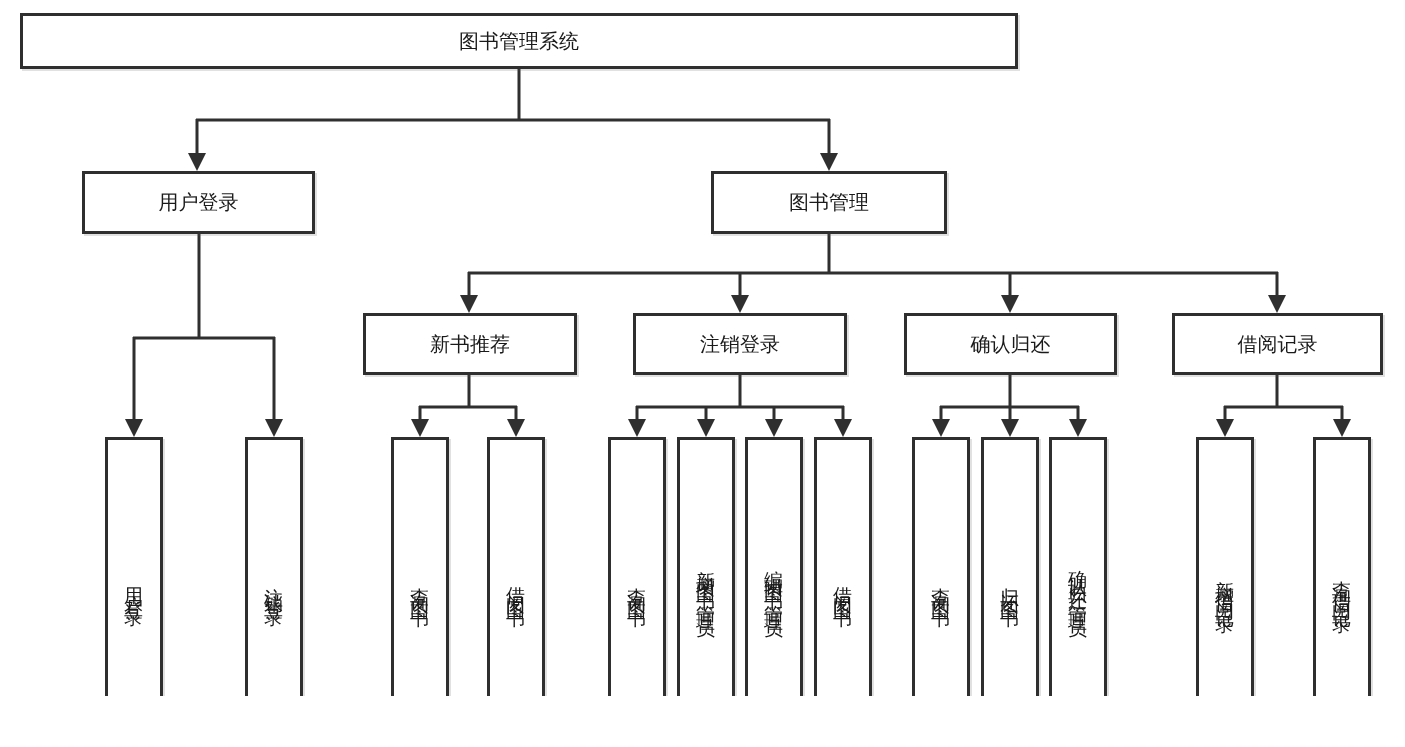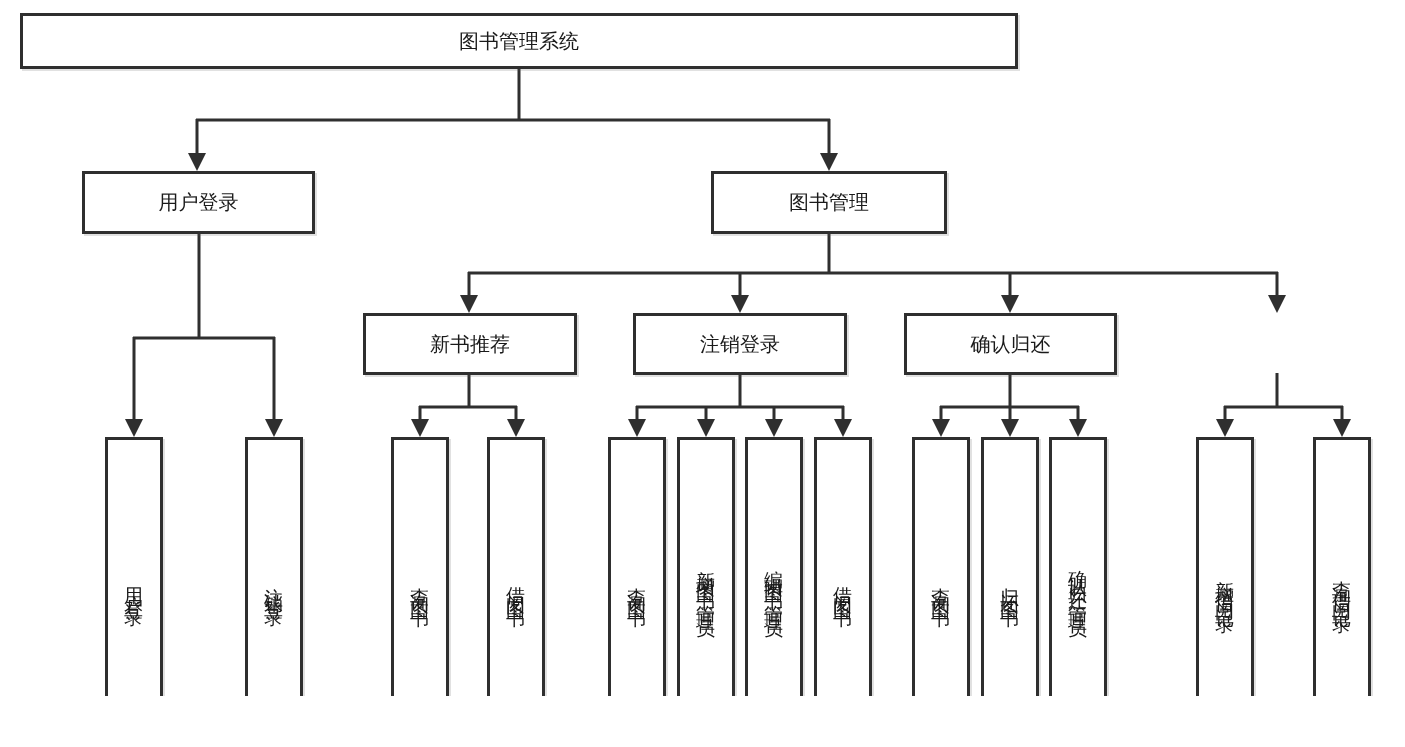--- a/index.html
+++ b/index.html
@@ -109,20 +109,21 @@
   </svg>
 
   <div class="box" style="left:20px;top:13px;width:998px;height:56px;">图书管理系统</div>
 
   <div class="box" style="left:82px;top:171px;width:233px;height:63px;">用户登录</div>
   <div class="box" style="left:363px;top:313px;width:214px;height:62px;">新书推荐</div>
 
   <div class="box" style="left:711px;top:171px;width:236px;height:63px;">图书管理</div>
   <div class="box" style="left:633px;top:313px;width:214px;height:62px;">注销登录</div>
   <div class="box" style="left:904px;top:313px;width:213px;height:62px;">确认归还</div>
+  <div class="box" style="left:1172px;top:313px;width:211px;height:62px;">借阅记录</div>
 
   <div class="box leaf" style="left:105px;top:437px;width:58px;height:298px;">用户登录</div>
   <div class="box leaf" style="left:245px;top:437px;width:58px;height:298px;">注销登录</div>
 
   <div class="box leaf" style="left:391px;top:437px;width:58px;height:298px;">查询图书</div>
   <div class="box leaf" style="left:487px;top:437px;width:58px;height:298px;">借阅图书</div>
 
   <div class="box leaf" style="left:608px;top:437px;width:58px;height:298px;">查询图书</div>
   <div class="box leaf" style="left:677px;top:437px;width:58px;height:298px;">新增图书（管理员）</div>
   <div class="box leaf" style="left:745px;top:437px;width:58px;height:298px;">编辑图书（管理员）</div>

